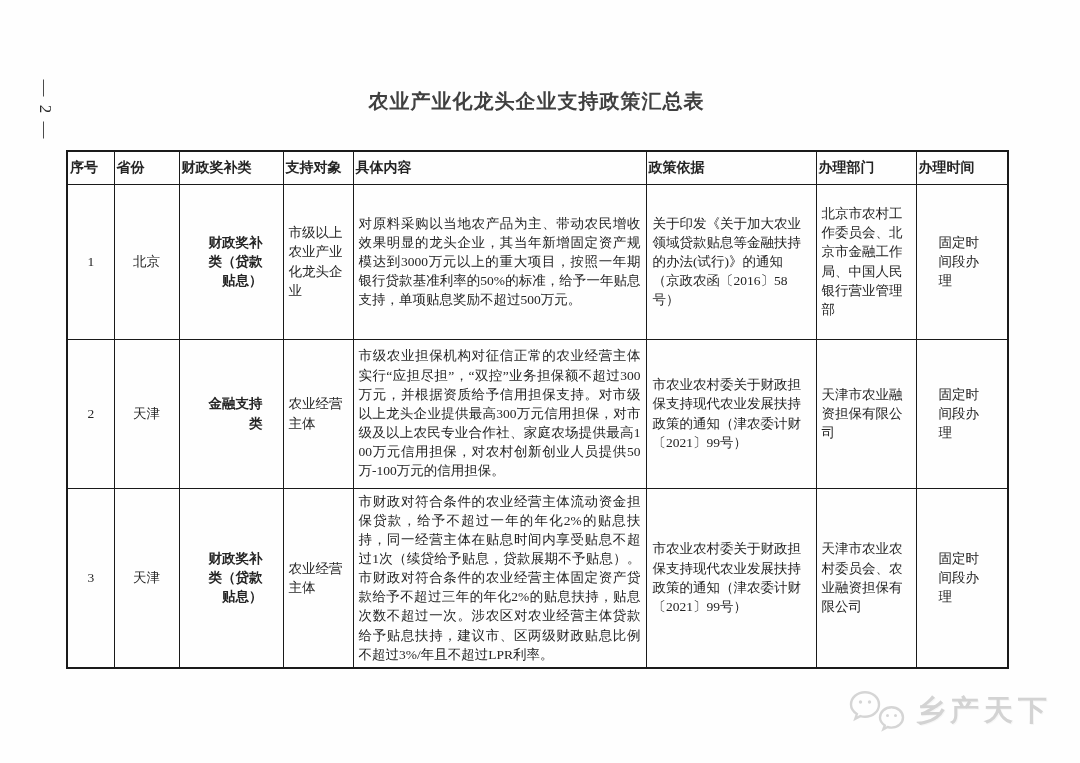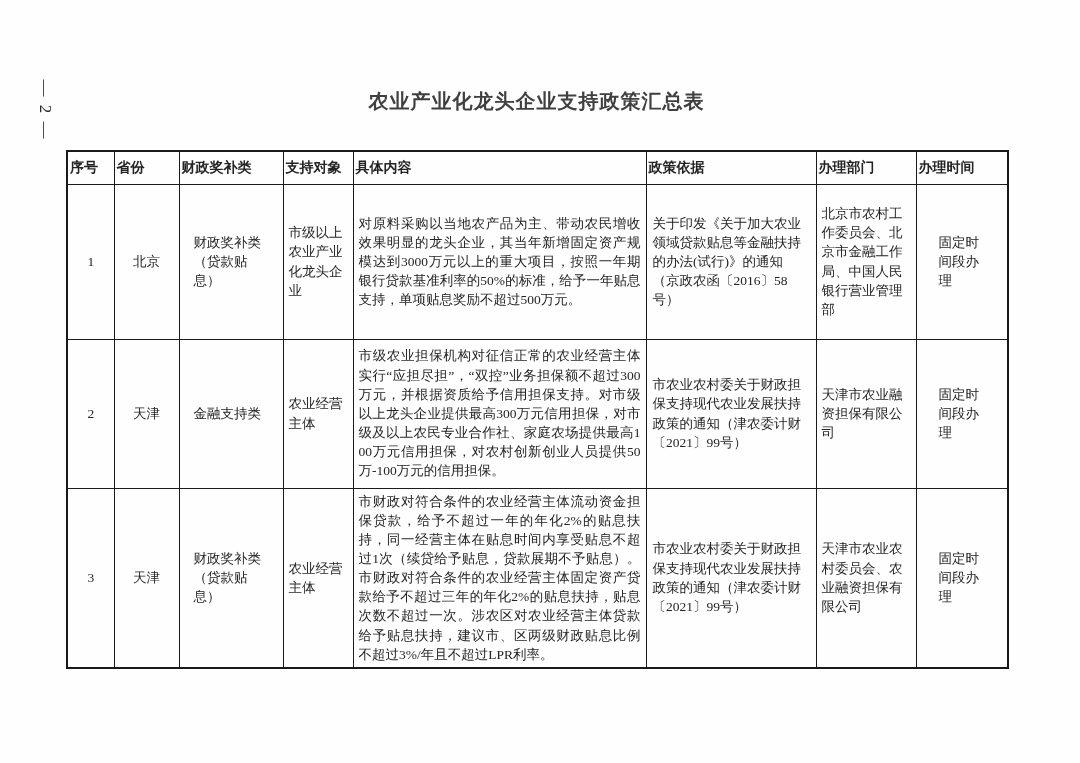--- a/index.html
+++ b/index.html
@@ -57,21 +57,21 @@
     font-weight: 600;
     text-align: left;
     font-size: 14px;
     padding: 2px 2px;
   }
   .policy-table tr.r1 { height: 155px; }
   .policy-table tr.r2 { height: 149px; }
   .policy-table tr.r3 { height: 165px; }
 
   td.c-seq, td.c-prov { text-align: center; }
-  td.c-cat { text-align: left; padding: 2px 14px; }
+  td.c-cat { text-align: right; padding: 2px 20px; font-weight: bold; }
   td.c-target { text-align: left; padding: 6px 5px; }
   td.c-content { text-align: justify; padding: 3px 5px; }
   td.c-basis { text-align: left; padding: 7px 6px; }
   td.c-dept { text-align: left; padding: 15px 5px; }
   td.c-time { text-align: left; padding: 3px 22px; }
 
   .watermark {
     position: absolute;
     right: 28px; top: 688px;
     display: flex; align-items: center; gap: 10px;
@@ -146,14 +146,31 @@
         <td class="c-cat">财政奖补类（贷款贴息）</td>
         <td class="c-target">农业经营主体</td>
         <td class="c-content">市财政对符合条件的农业经营主体流动资金担保贷款，给予不超过一年的年化2%的贴息扶持，同一经营主体在贴息时间内享受贴息不超过1次（续贷给予贴息，贷款展期不予贴息）。市财政对符合条件的农业经营主体固定资产贷款给予不超过三年的年化2%的贴息扶持，贴息次数不超过一次。涉农区对农业经营主体贷款给予贴息扶持，建议市、区两级财政贴息比例不超过3%/年且不超过LPR利率。</td>
         <td class="c-basis">市农业农村委关于财政担保支持现代农业发展扶持政策的通知（津农委计财〔2021〕99号）</td>
         <td class="c-dept">天津市农业农村委员会、农业融资担保有限公司</td>
         <td class="c-time">固定时间段办理</td>
       </tr>
     </tbody>
   </table>
 
+  <div class="watermark">
+    <span class="wm-icon">
+      <svg width="58" height="46" viewBox="0 0 58 46">
+        <g fill="none" stroke="#cfcfcf" stroke-width="2.4">
+          <path d="M31 16.5c0 7-6.3 12.3-14 12.3-1.6 0-3.2-.2-4.7-.7l-5 2.6 1.6-4.6C5.5 23.8 3 20.4 3 16.5 3 9.6 9.3 4.2 17 4.2s14 5.4 14 12.3z"></path>
+          <path d="M55 29.5c0 5.7-5.2 10.1-11.5 10.1-1.3 0-2.7-.2-3.9-.6l-4.2 2.2 1.4-3.8c-2.8-1.9-4.8-4.7-4.8-7.9 0-5.7 5.2-10.2 11.5-10.2S55 23.8 55 29.5z"></path>
+        </g>
+        <g fill="#cfcfcf">
+          <circle cx="12.5" cy="14" r="1.7"></circle>
+          <circle cx="21.5" cy="14" r="1.7"></circle>
+          <circle cx="39.5" cy="27.5" r="1.5"></circle>
+          <circle cx="47.5" cy="27.5" r="1.5"></circle>
+        </g>
+      </svg>
+    </span>
+    <span class="wm-text">乡产天下</span>
+  </div>
 
 </div>
 
 </body></html>

